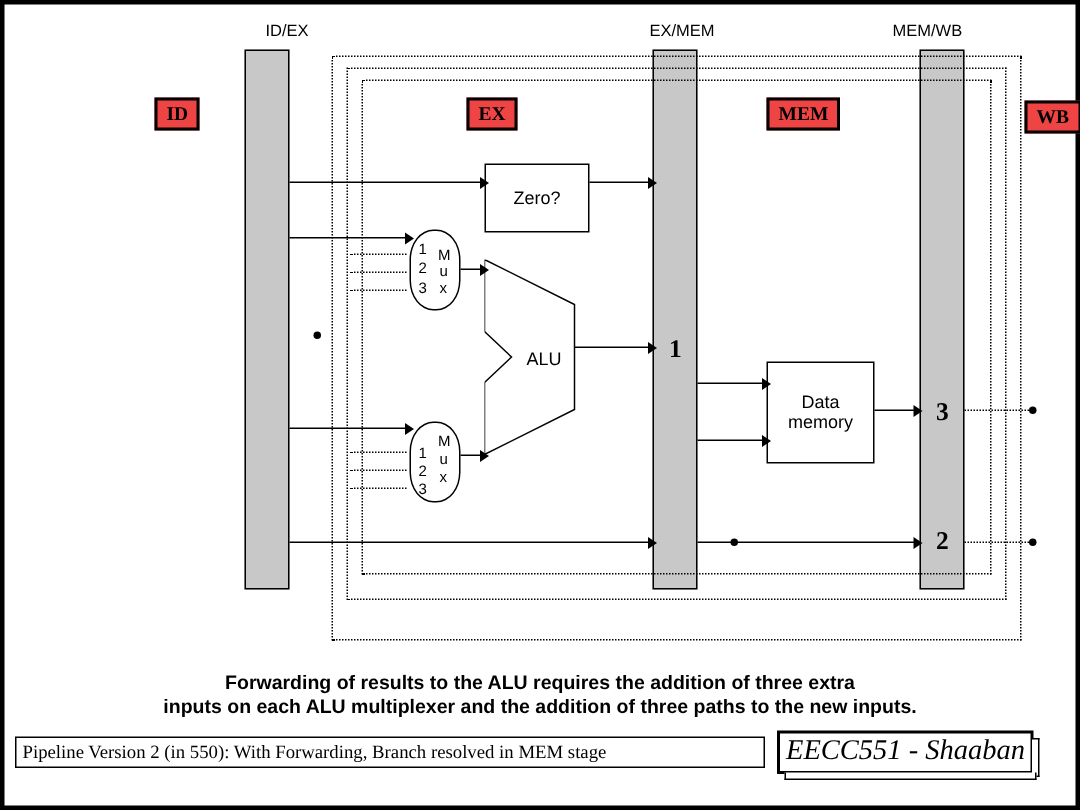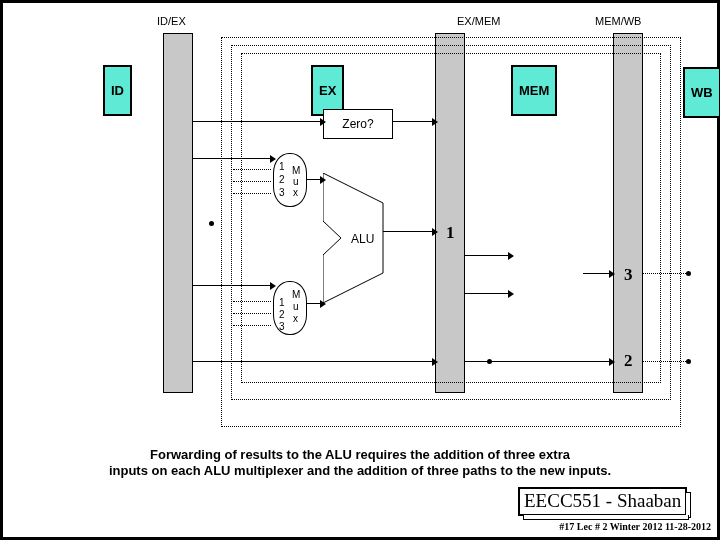--- a/index.html
+++ b/index.html
@@ -18,24 +18,24 @@
   .abs { position: absolute; }
 
   .header-label {
     font-family: Arial, sans-serif;
     font-size: 11px;
     color: #000;
   }
 
   .stage-box {
     border: 2px solid #000;
-    background: #5eead4;
-    font-family: Liberation Sans, sans-serif;
+    background: #ef4444;
+    font-family: Liberation Serif, serif;
     font-size: 13px;
-    padding: 16px 6px;
+    padding: 1px 6px;
     font-weight: bold;
   }
 
   .reg-bar {
     background: #c8c8c8;
     border: 1px solid #000;
   }
 
   .dotted-box {
     border: 1px dotted #000;
@@ -138,38 +138,38 @@
     font-family: "Times New Roman", serif;
     font-weight:bold;
     font-size:10px;
   }
 </style>
 </head>
 <body>
 
 <div class="page">
 
-  <div class="abs header-label" style="left:154px; top:12px;">ID/EX</div>
-  <div class="abs header-label" style="left:454px; top:12px;">EX/MEM</div>
+  <div class="abs header-label" style="left:174px; top:12px;">ID/EX</div>
+  <div class="abs header-label" style="left:430px; top:12px;">EX/MEM</div>
   <div class="abs header-label" style="left:592px; top:12px;">MEM/WB</div>
 
   <div class="abs stage-box" style="left:100px; top:62px;">ID</div>
   <div class="abs stage-box" style="left:308px; top:62px;">EX</div>
   <div class="abs stage-box" style="left:508px; top:62px;">MEM</div>
   <div class="abs stage-box" style="left:680px; top:64px;">WB</div>
 
   <div class="abs reg-bar" style="left:160px; top:30px; width:30px; height:360px;"></div>
   <div class="abs reg-bar" style="left:432px; top:30px; width:30px; height:360px;"></div>
   <div class="abs reg-bar" style="left:610px; top:30px; width:30px; height:360px;"></div>
 
   <div class="abs dotted-box" style="left:218px; top:34px; width:460px; height:390px;"></div>
   <div class="abs dotted-box" style="left:228px; top:42px; width:440px; height:355px;"></div>
   <div class="abs dotted-box" style="left:238px; top:50px; width:420px; height:330px;"></div>
 
-  <div class="abs block" style="left:320px; top:106px; width:70px; height:30px;">Zero?</div>
+  <div class="abs block" style="left:320px; top:106px; width:70px; height:46px;">Zero?</div>
 
   <div class="abs mux" style="left:270px; top:150px; width:34px; height:54px;">
     <span class="mux-label" style="left:5px; top:8px;">1</span>
     <span class="mux-label" style="left:5px; top:21px;">2</span>
     <span class="mux-label" style="left:5px; top:34px;">3</span>
     <span class="mux-label" style="left:18px; top:12px;">M</span>
     <span class="mux-label" style="left:19px; top:23px;">u</span>
     <span class="mux-label" style="left:19px; top:34px;">x</span>
   </div>
 
@@ -180,20 +180,24 @@
     <span class="mux-label" style="left:5px; top:28px;">2</span>
     <span class="mux-label" style="left:19px; top:32px;">x</span>
     <span class="mux-label" style="left:5px; top:40px;">3</span>
   </div>
 
   <svg class="abs" style="left:320px; top:170px; width:80px; height:130px;">
     <polygon points="0,0 60,30 60,100 0,130 0,82 18,65 0,48" fill="#fff" stroke="#000" stroke-width="1"></polygon>
     <text x="28" y="70" font-family="Arial" font-size="12">ALU</text>
   </svg>
 
+  <div class="abs block" style="left:508px; top:238px; width:72px; height:68px; flex-direction:column; line-height:1.1;">
+    <span>Data</span>
+    <span>memory</span>
+  </div>
 
   <div class="num-on-bar" style="left:443px; top:220px; font-size:17px;">1</div>
   <div class="num-on-bar" style="left:621px; top:262px; font-size:17px;">3</div>
   <div class="num-on-bar" style="left:621px; top:348px; font-size:17px;">2</div>
 
   <div class="wire arrow-r" style="left:190px; top:118px; width:128px; height:1px;"></div>
   <div class="wire arrow-r" style="left:190px; top:155px; width:78px; height:1px;"></div>
   <div class="wire arrow-r" style="left:190px; top:282px; width:78px; height:1px;"></div>
   <div class="wire arrow-r" style="left:190px; top:358px; width:240px; height:1px;"></div>
 
@@ -223,18 +227,18 @@
   <div class="dotted-wire" style="left:230px; top:310px; width:38px;"></div>
   <div class="dotted-wire" style="left:230px; top:322px; width:38px;"></div>
 
   <div class="dot" style="left:206px; top:218px;"></div>
   <div class="dot" style="left:484px; top:356px;"></div>
 
 
   <div class="center-line" style="top:444px;">Forwarding of results to the ALU requires the addition of three extra</div>
   <div class="center-line" style="top:460px;">inputs on each ALU multiplexer and the addition of three paths to the new inputs.</div>
 
-
-  <div class="course-box" style="left:515px; top:484px;">EECC551 - Shaaban</div>
-
-  <div class="meta" style="right:6px; top:518px;">#17   Lec # 2   Winter 2012    11-28-2012</div>
+  <div class="footer-desc" style="left:7px; top:488px; width:500px;">Pipeline Version 2 (in 550): With Forwarding, Branch resolved in MEM stage</div>
+
+  <div class="course-box" style="left:515px; top:484px;font-style:italic;">EECC551 - Shaaban</div>
+
 
 </div>
 
 </body></html>

